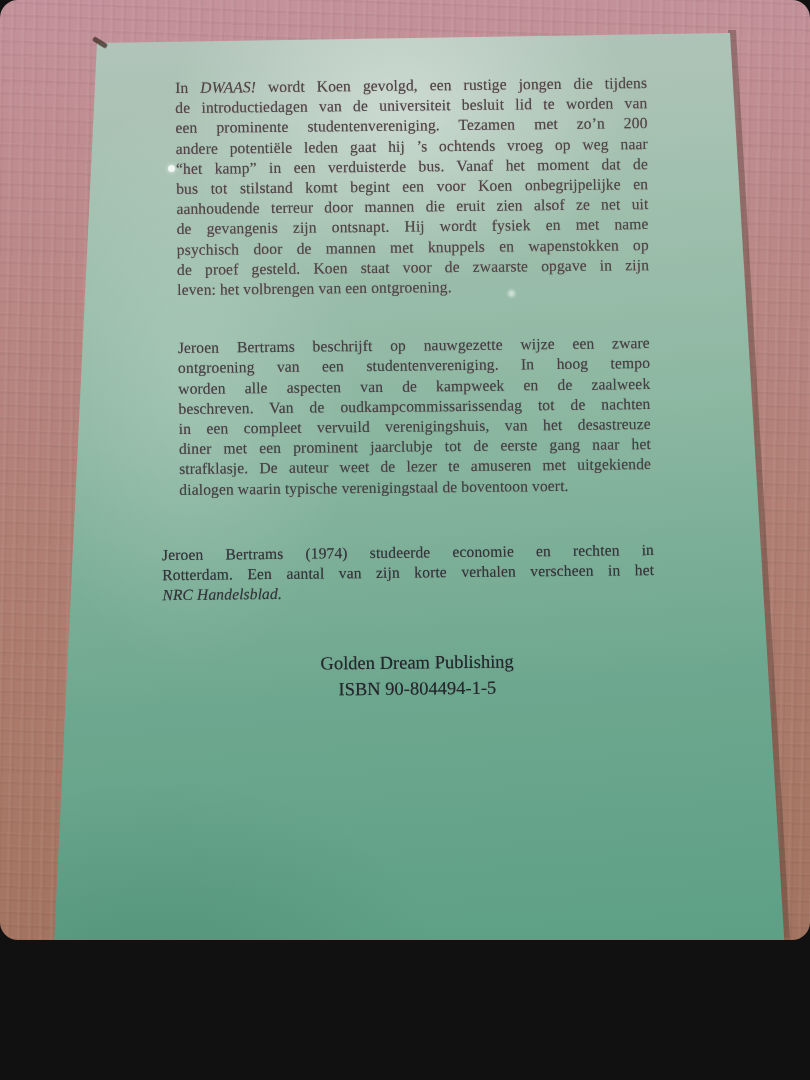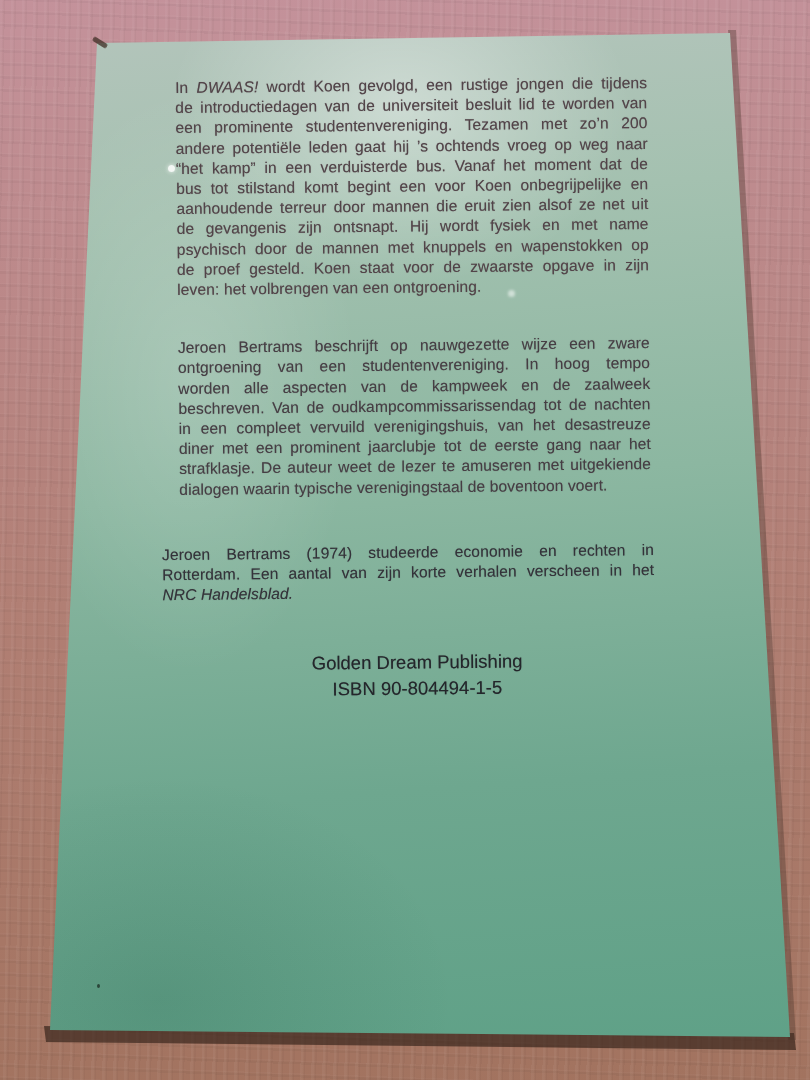--- a/index.html
+++ b/index.html
@@ -1,21 +1,22 @@
 <!DOCTYPE html>
 <html style="--table_top: #c4929b; --table_upper: #bd8a8c; --table_mid: #b17f74; --table_bottom: #a2735f; --cover_top: #b6c5bd; --cover_upper: #a4c1b0; --cover_mid: #8cb7a1; --cover_lower: #6ea78f; --cover_bottom: #5da086; --synopsis_ink: #524449; --review_ink: #463e44; --bio_ink: #34333a; --publisher_ink: #24262b;"><head>
 <meta charset="utf-8">
 <style>
   html, body { margin: 0; padding: 0; background: #111; }
   .scene {
     position: relative;
     width: 810px;
-    height: 1080px;
+    height: 940px;
     overflow: hidden;
-    font-family: Liberation Sans, sans-serif;
+    font-family: Liberation Serif, serif;
+    border-radius: 18px;
   }
   
   .table-bg {
     position: absolute; inset: 0;
     background: linear-gradient(178deg,
       var(--table_top) 0%,
       var(--table_upper) 22%,
       var(--table_mid) 55%,
       var(--table_bottom) 100%);
   }

